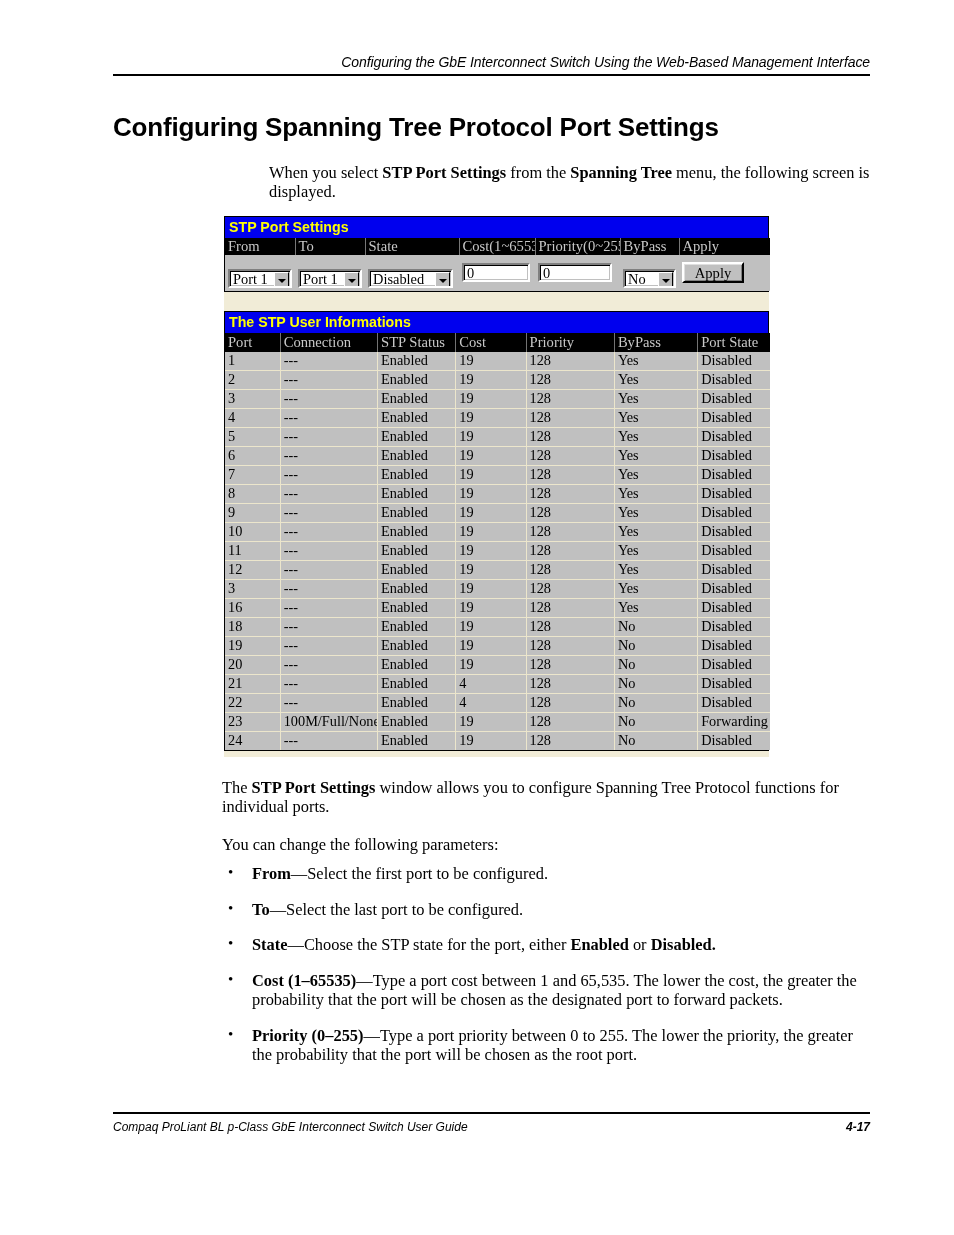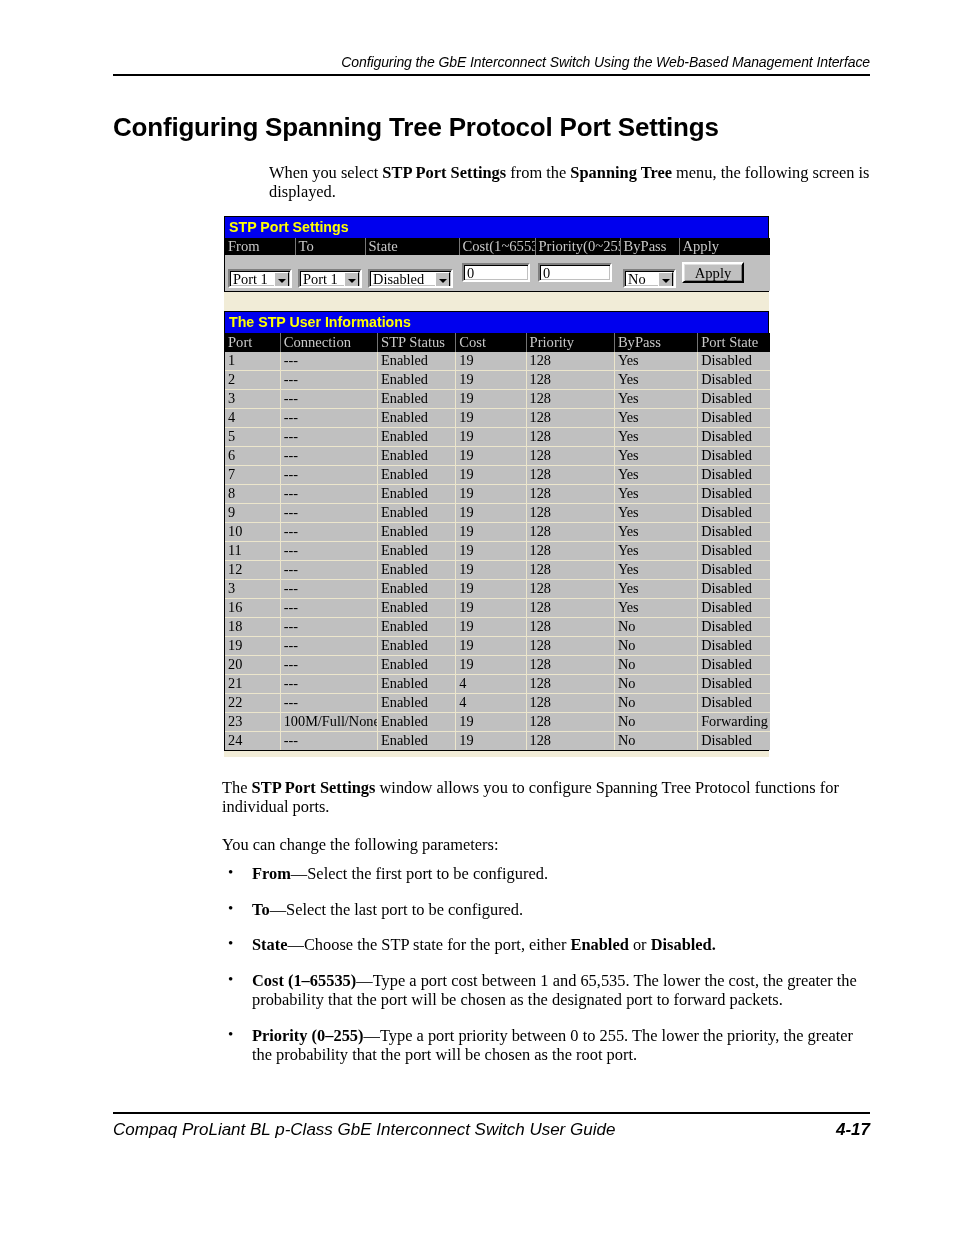--- a/index.html
+++ b/index.html
@@ -26,21 +26,21 @@
   .rule-top{
     position:absolute;left:113px;top:74px;width:757px;height:2px;background:#000;
   }
   .rule-bottom{
     position:absolute;left:113px;top:1112px;width:757px;height:2px;background:#000;
   }
   .footer{
     position:absolute;left:113px;top:1120px;width:757px;
     font-family:"Liberation Sans", sans-serif;
     font-style:italic;font-weight:bold;
-    font-size:17px;
+    font-size:12px;
     display:flex;justify-content:space-between;align-items:baseline;
   }
   .footer .ftitle{font-weight:normal;}
   .footer .fpage{font-weight:bold;}
 
   
   h1.section{
     position:absolute;left:113px;top:112px;width:757px;
     margin:0;
     font-family:"Liberation Sans", sans-serif;

